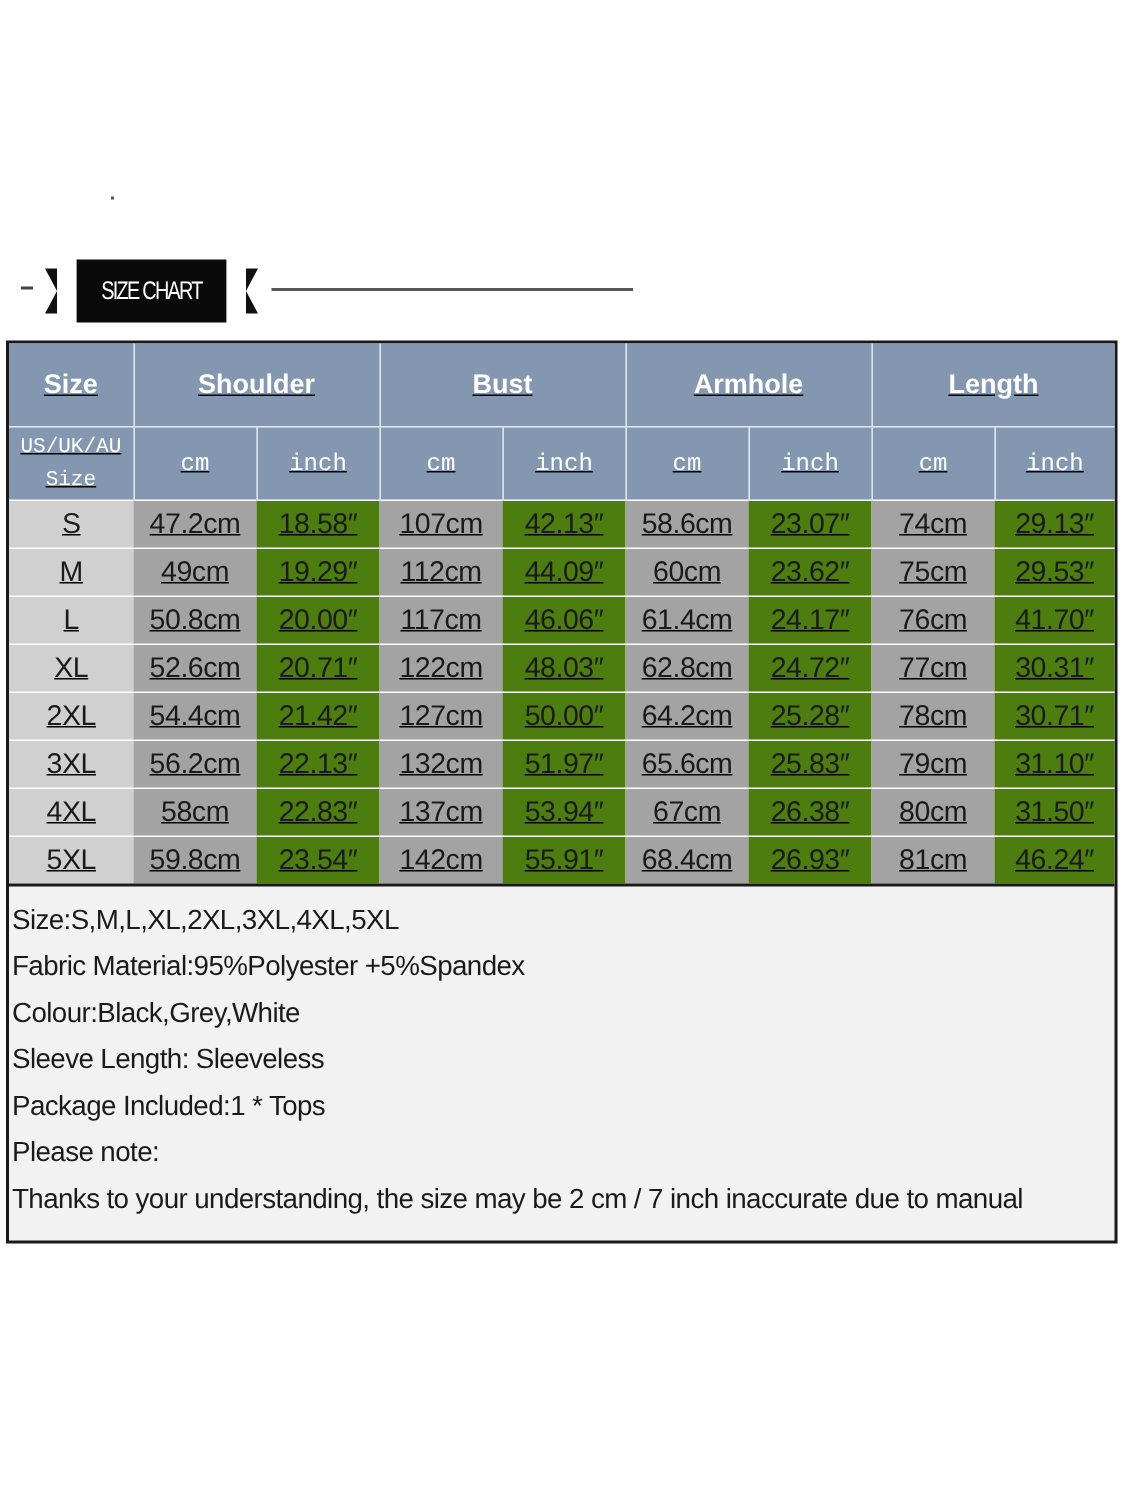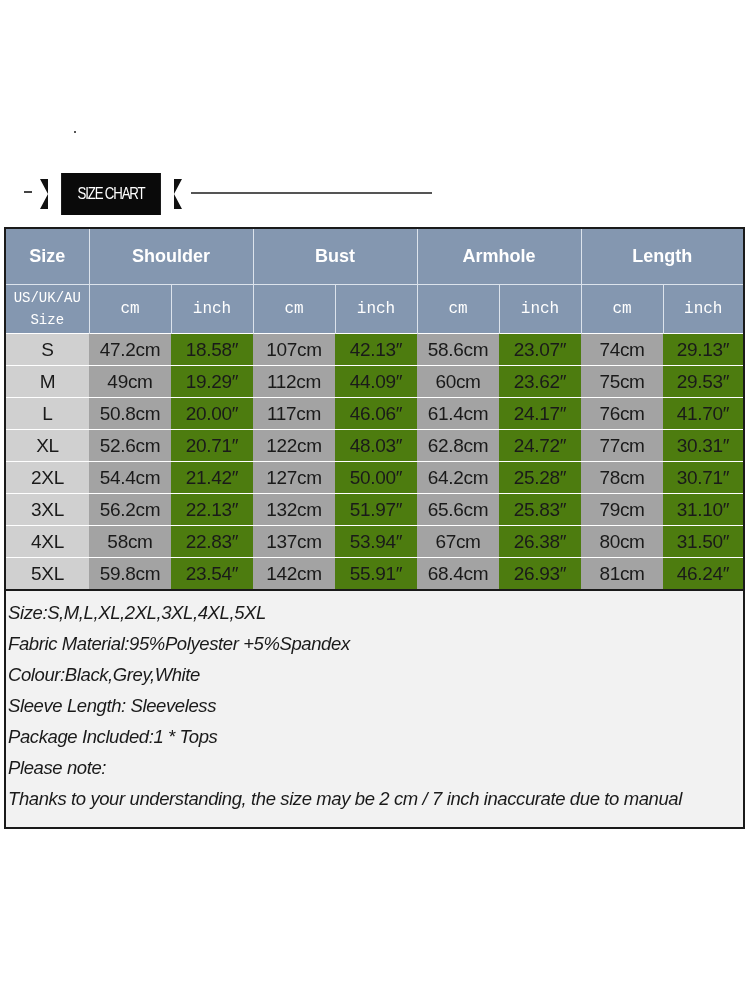--- a/index.html
+++ b/index.html
@@ -1,49 +1,49 @@
 <!DOCTYPE html>
 <html><head>
 <meta charset="utf-8">
 <style>
   html, body { margin: 0; padding: 0; }
   body {
     width: 750px; height: 1000px; background: #ffffff; position: relative; overflow: hidden;
     font-family: "Liberation Sans", sans-serif;
   }
   .dot { position: absolute; left: 74px; top: 131px; width: 2px; height: 2px; background: #555; }
-  .banner-row { position: absolute; left: 16px; top: 170px; width: 420px; height: 50px; }
+  .banner-row { position: absolute; left: 6px; top: 170px; width: 420px; height: 50px; }
   .banner-dash { position: absolute; left: 8px; top: 21px; width: 8px; height: 2px; background: #444; }
   .ribbon-tail-l { position: absolute; left: 24px; top: 9px; width: 0; height: 0;
     border-top: 15px solid #111; border-bottom: 15px solid #111; border-left: 8px solid transparent; }
   .ribbon-tail-r { position: absolute; left: 158px; top: 9px; width: 0; height: 0;
     border-top: 15px solid #111; border-bottom: 15px solid #111; border-right: 8px solid transparent; }
   .ribbon { position: absolute; left: 31px; top: 3px; width: 128px; height: 42px; background: #0a0a0a;
     color: #fff; display: flex; align-items: center; justify-content: center;
     font-family: "Liberation Sans Narrow", "Liberation Sans", sans-serif; font-size: 17px;
     letter-spacing: -1.5px; transform: scaleX(0.78); transform-origin: center; }
   .banner-line { position: absolute; left: 175px; top: 22px; width: 241px; height: 2px; background: #555; }
 
   .sheet { position: absolute; left: 4px; top: 227px; width: 741px; height: 602px;
     border: 2px solid #1a1a1a; box-sizing: border-box; background: #f2f2f2; }
-  table { border-collapse: collapse; width: 100%; table-layout: fixed; }
+  table { border-collapse: collapse; width: 100%; table-layout: fixed; text-decoration: underline; }
   th, td { padding: 0; text-align: center; }
   .h1 th { height: 55px; background: #8497b0; color: #fff; font-weight: bold; font-size: 18px;
     border-right: 1px solid #dce3ec; border-bottom: 1px solid #dce3ec; }
   .h2 th { height: 48px; background: #8497b0; color: #fff; font-weight: normal;
     font-family: "Liberation Mono", monospace; font-size: 16px;
     border-right: 1px solid #dce3ec; }
   .h2 th.sz { font-size: 14px; line-height: 22px; }
   th:last-child, td:last-child { border-right: none; margin-top: 32px; }
   tbody td { height: 31px; font-size: 19px; color: #1a1a1a;
     border-top: 1px solid #ffffff; letter-spacing: -0.3px; }
   td.size { background: #d0d0d0; }
   td.cm { background: #a3a3a3; }
   td.inch { background: #4d7c0f; }
-  .notes { border-top: 2px solid #1a1a1a; padding: 6px 0 0 2px; font-style: italic; }
+  .notes { border-top: 2px solid #1a1a1a; padding: 6px 0 0 2px; }
   .note-line { font-size: 18.5px; line-height: 31px; color: #1a1a1a; letter-spacing: -0.4px; white-space: nowrap; }
 </style>
 </head>
 <body>
 
 <div class="dot"></div>
 
 <div class="banner-row">
   <div class="banner-dash"></div>
   <div class="ribbon-tail-l"></div>

